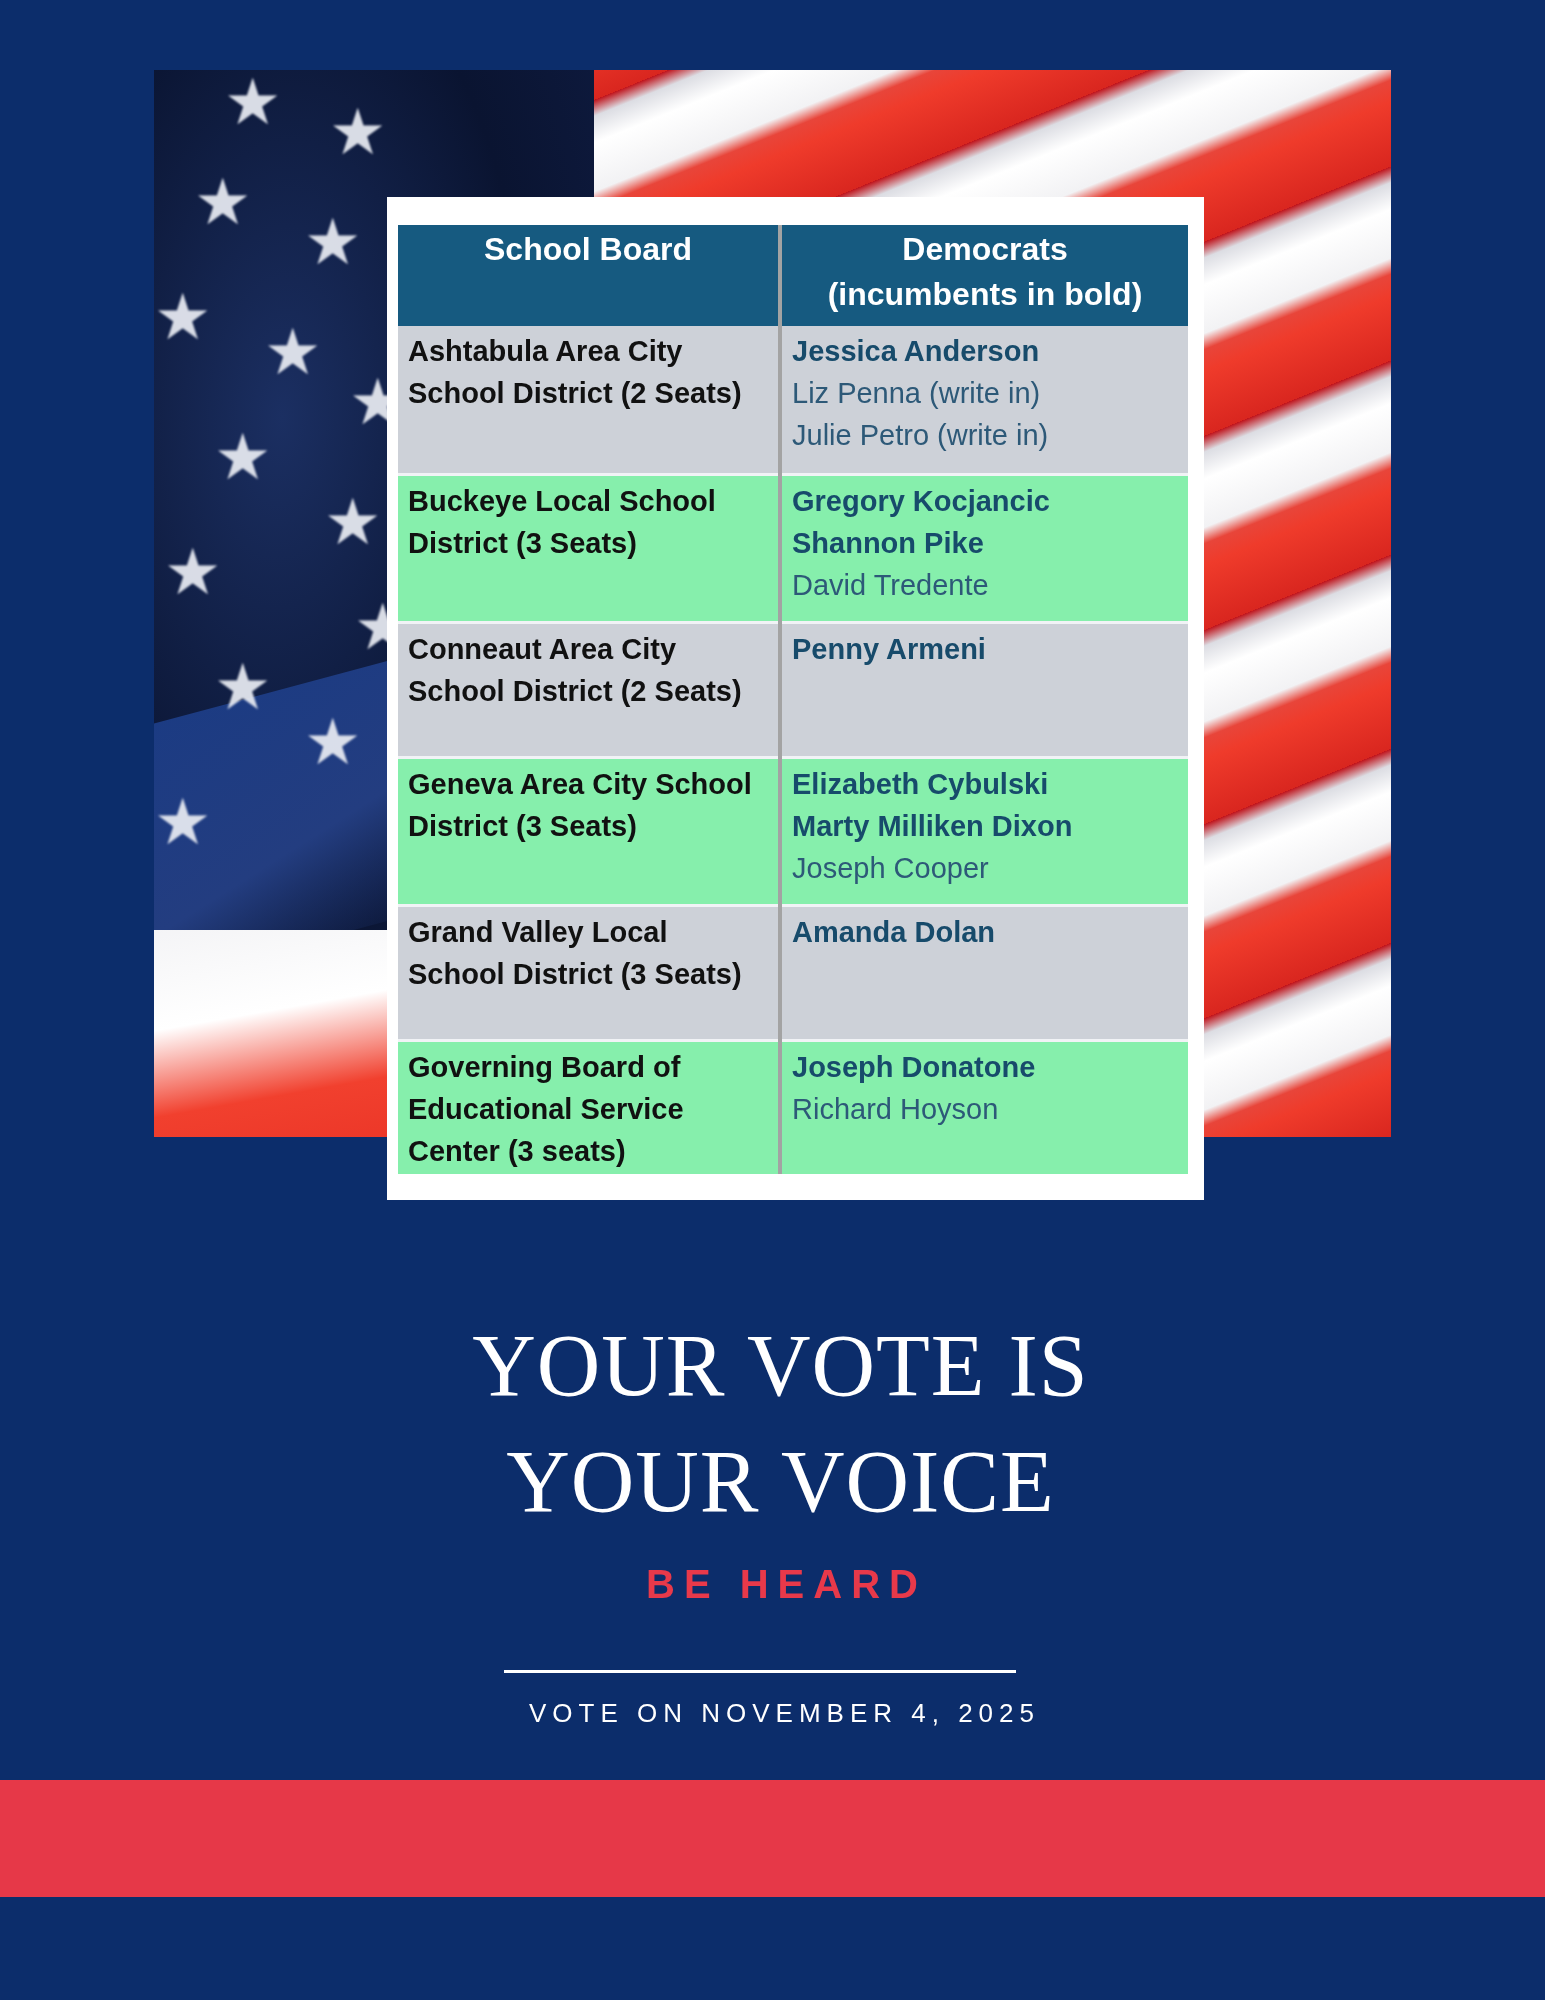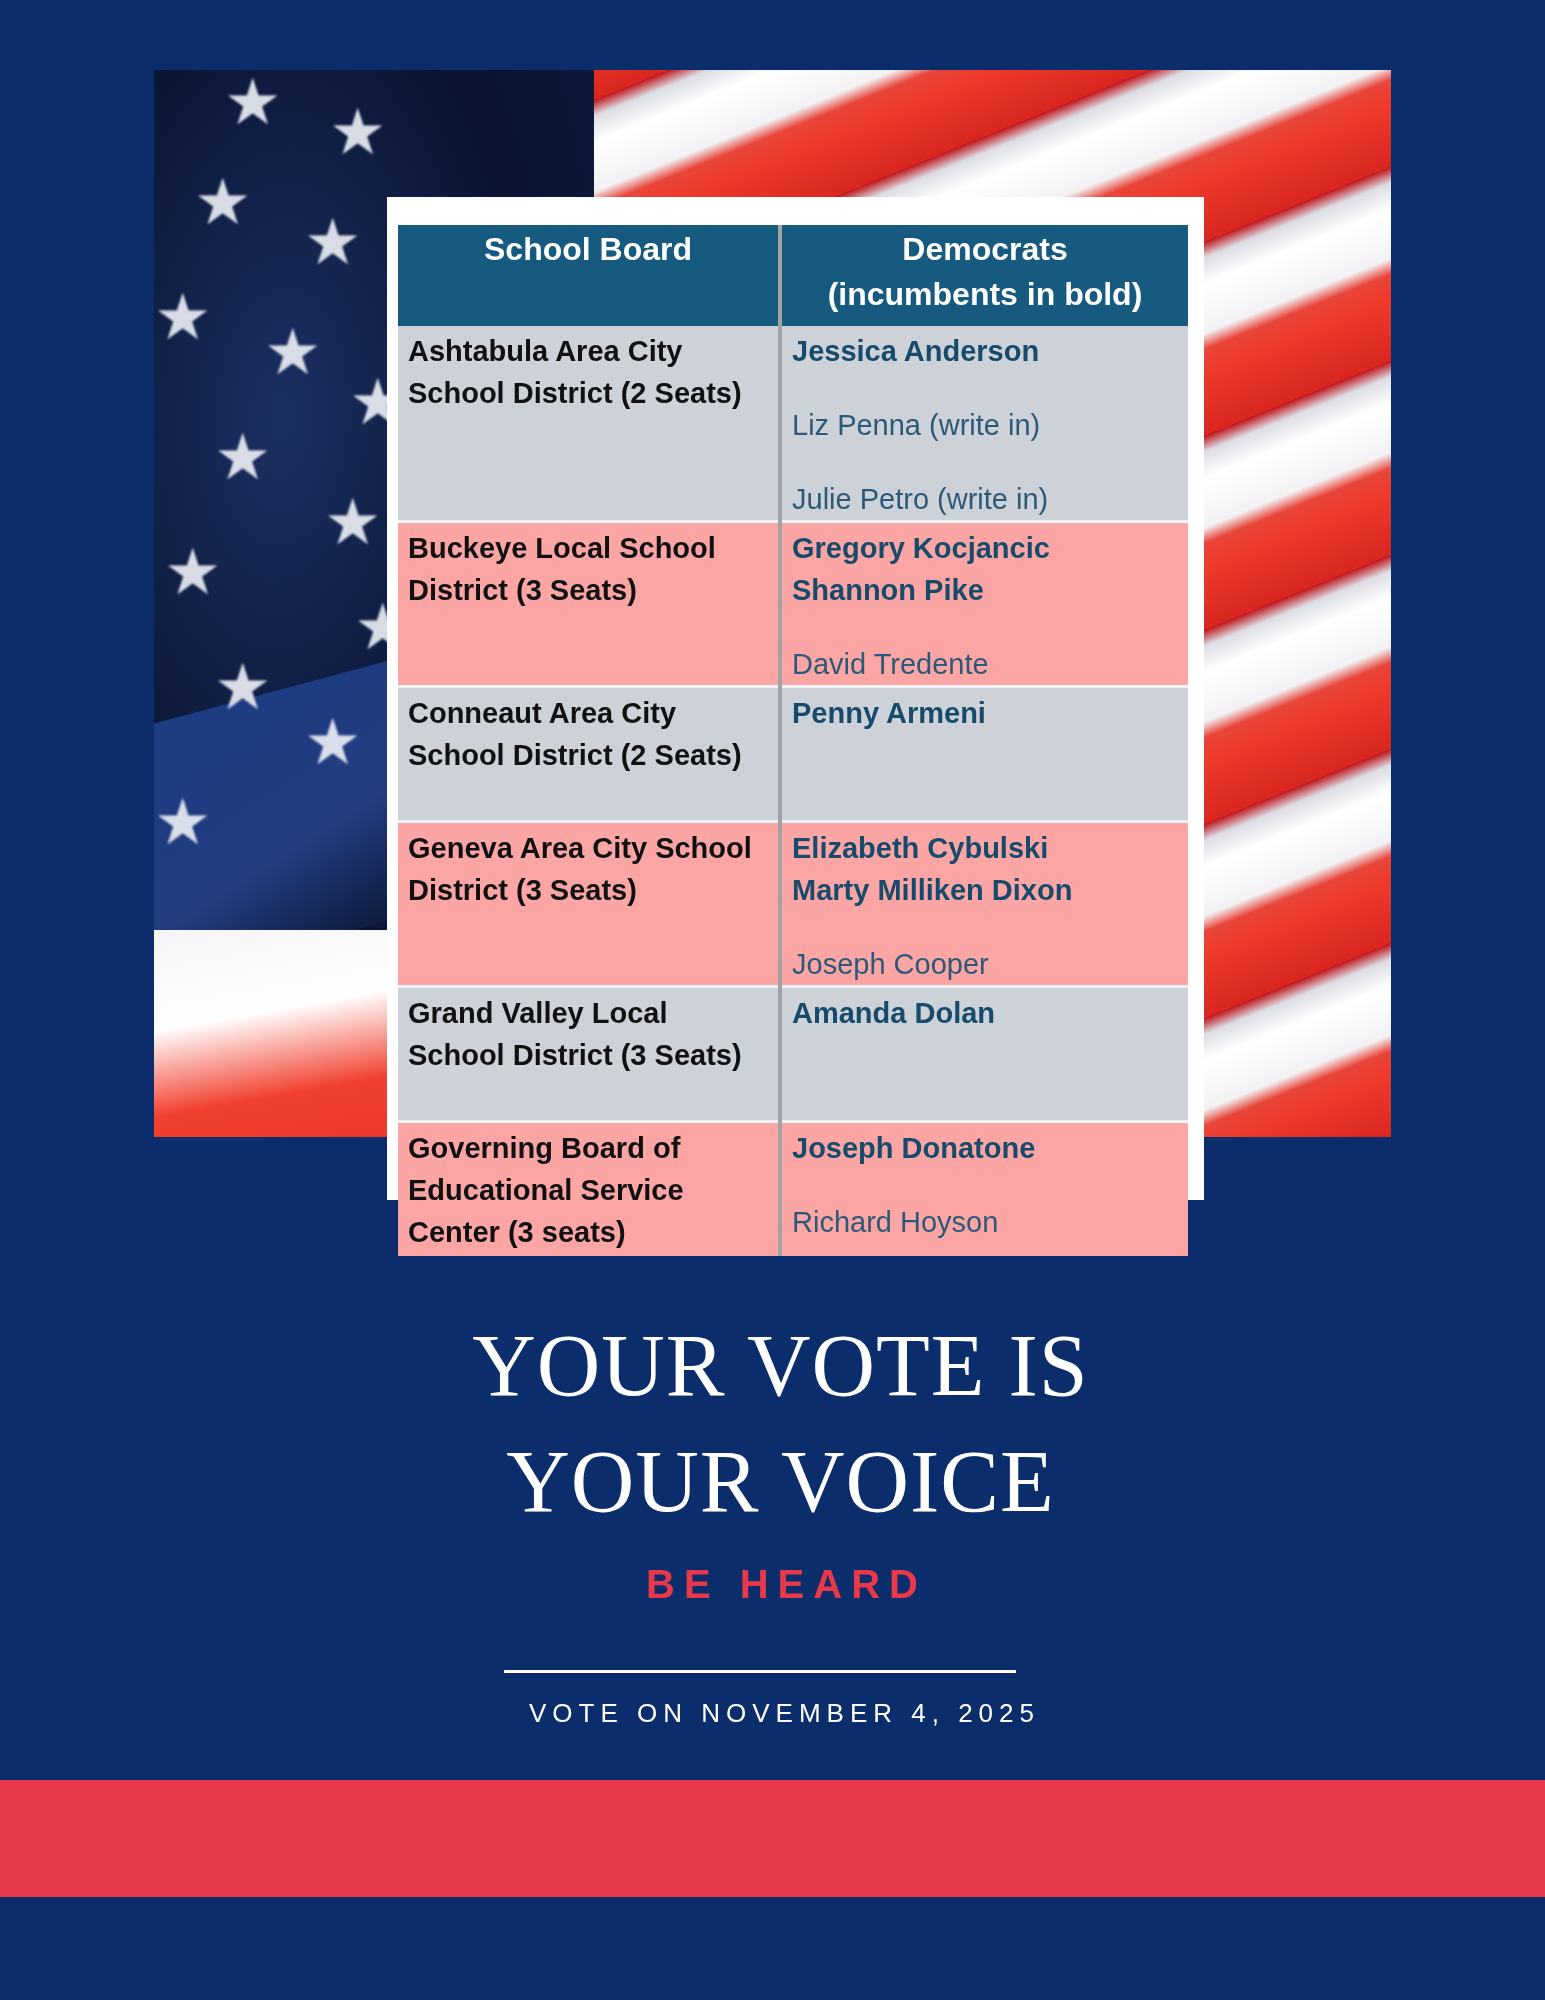--- a/index.html
+++ b/index.html
@@ -47,26 +47,26 @@
     font-size: 32px; font-weight: bold; line-height: 45px;
     padding: 2px 10px 0 10px; height: 99px;
   }
   table.board td {
     vertical-align: top; padding: 4px 10px 0 10px;
     font-size: 29px; line-height: 42px;
   }
   table.board th + th, table.board td + td { border-left: 4px solid #a3a3a3; }
   table.board tr + tr td { border-top: 3px solid #f1f3f6; }
   table.board tr.dark td { background: #cdd1d8; }
-  table.board tr.light td { background: #fca5a5; }
+  table.board tr.light td { background: #86efac; }
   td.district { color: #111111; font-weight: bold; }
   td.candidates { color: #1e4d6b; font-size: 32px; line-height: 45px; }
   .cand { display: block; white-space: nowrap; }
   .cand.incumbent { font-weight: bold; color: #174b6b; }
-  .cand.challenger { font-weight: normal; color: #2d5978; margin-top: 32px; }
+  .cand.challenger { font-weight: normal; color: #2d5978; }
   .headline {
     position: absolute; left: 0; width: 1545px; text-align: center;
     color: #ffffff; font-family: "Liberation Serif", serif; font-weight: normal;
     font-size: 88px; letter-spacing: 1px; line-height: 116px; top: 1300px;
   }
   .headline span { display: block; }
   .tagline {
     position: absolute; left: 14px; width: 1545px; top: 1562px; text-align: center;
     color: #e8394a; font-weight: bold; font-size: 40px; letter-spacing: 9px;
   }

